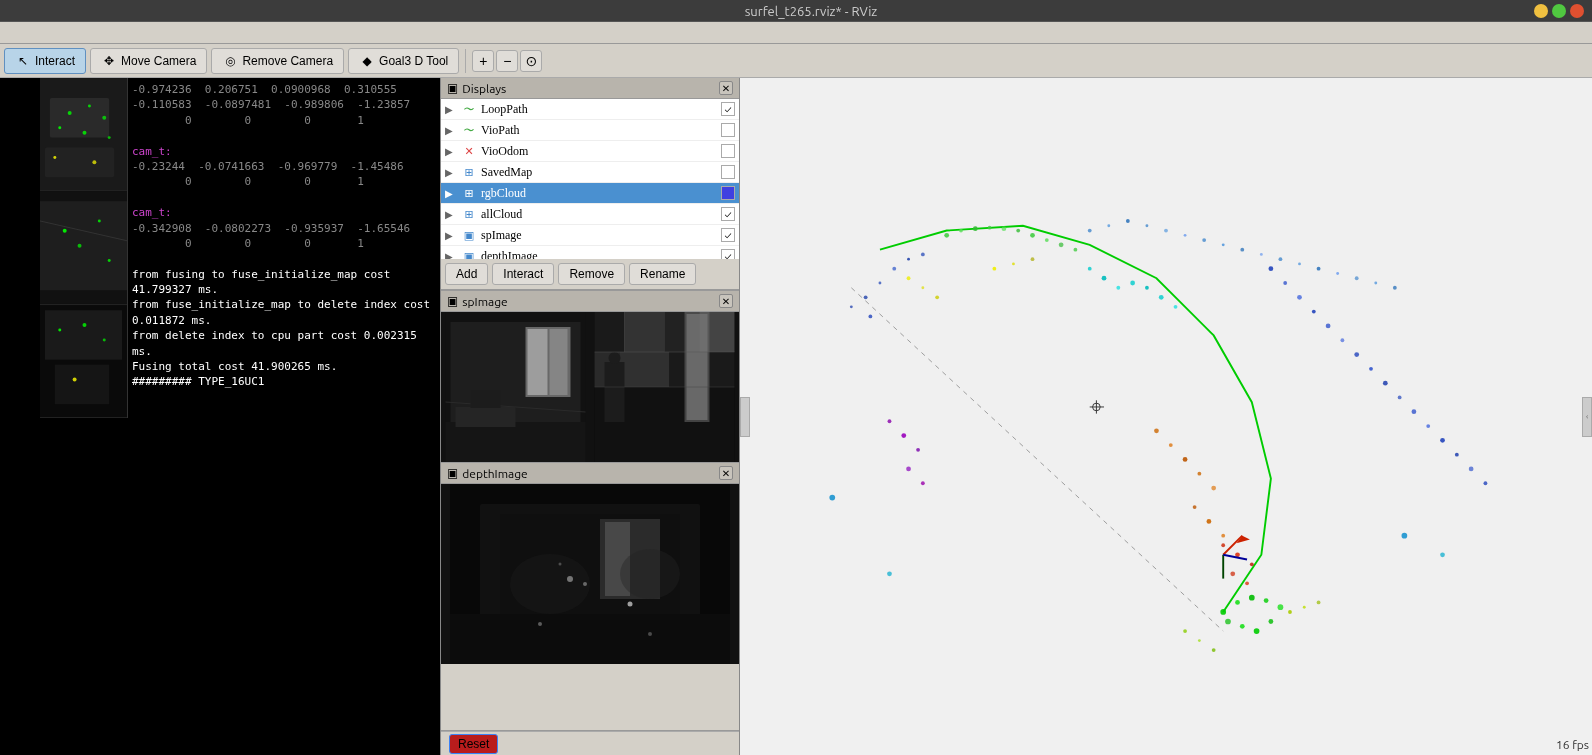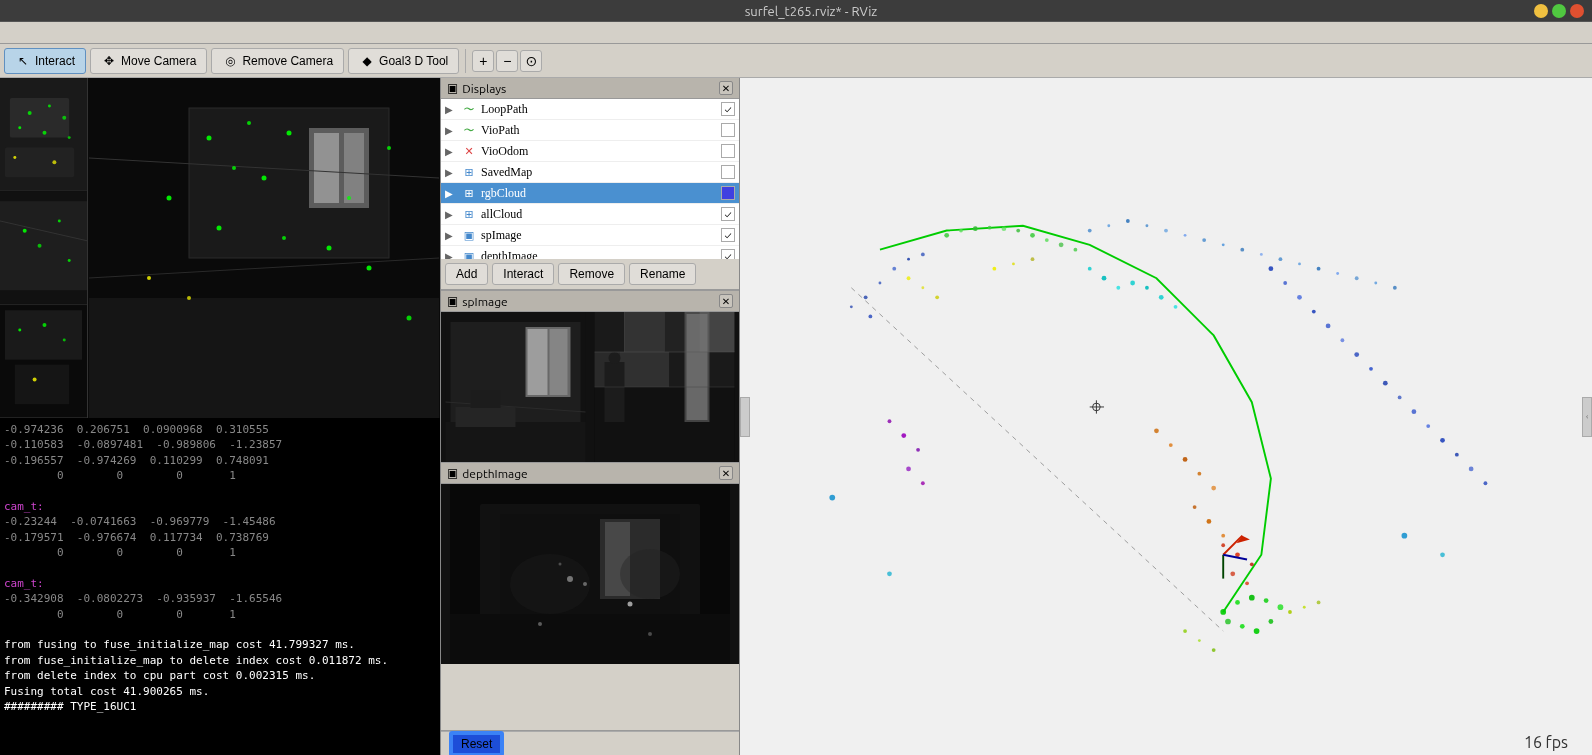--- a/index.html
+++ b/index.html
@@ -121,23 +121,24 @@
     .main-content {
       display: flex;
       flex: 1;
       overflow: hidden;
     }
 
     
     .left-panel {
       width: 440px;
       display: flex;
-      flex-direction: column;
+      flex-direction: row;
       flex-shrink: 0;
       background: #000;
+      padding-left: 40px;
     }
 
     
     .camera-thumbnails {
       display: flex;
       height: 340px;
       flex-shrink: 0;
     }
     .camera-left {
       width: 88px;
@@ -310,39 +311,39 @@
       align-items: center;
       padding: 0 8px;
       gap: 8px;
       border-top: 1px solid #aaa;
       font-size: 12px;
       color: #000;
       flex-shrink: 0;
     }
     .status-reset-btn {
       padding: 2px 8px;
-      background: #1d4ed8;
-      border: 4px solid #3b82f6;
+      background: #b91c1c;
+      border: 1px solid #3b82f6;
       border-radius: 3px;
       cursor: pointer;
       font-size: 12px;
     }
 
     
     .viewport {
       flex: 1;
       background: #f0f0f0;
       position: relative;
       overflow: hidden;
     }
     .fps-counter {
       position: absolute;
       bottom: 4px;
-      right: 24px;
-      font-size: 16px;
+      right: 3px;
+      font-size: 12px;
       color: #333;
       text-align: right;
     }
     .viewport-side-handle {
       position: absolute;
       right: 0;
       top: 50%;
       transform: translateY(-50%);
       width: 10px;
       height: 40px;
@@ -503,26 +504,24 @@
           <circle cx="280" cy="190" r="2.5" fill="#00ff00" opacity="0.9"></circle>
           <circle cx="100" cy="220" r="2" fill="#ffff00" opacity="0.7"></circle>
           <circle cx="320" cy="240" r="2.5" fill="#00ff00" opacity="0.8"></circle>
         </svg>
       </div>
     </div>
 
     <div class="terminal">
       <div style="color:#888">-0.974236&nbsp;&nbsp;0.206751&nbsp;&nbsp;0.0900968&nbsp;&nbsp;0.310555</div>
       <div style="color:#888">-0.110583&nbsp;&nbsp;-0.0897481&nbsp;&nbsp;-0.989806&nbsp;&nbsp;-1.23857</div>
-      <div style="color:#888">-0.196557&nbsp;&nbsp;-0.974269&nbsp;&nbsp;0.110299&nbsp;&nbsp;0.748091</div>
       <div style="color:#888">&nbsp;&nbsp;&nbsp;&nbsp;&nbsp;&nbsp;&nbsp;&nbsp;0&nbsp;&nbsp;&nbsp;&nbsp;&nbsp;&nbsp;&nbsp;&nbsp;0&nbsp;&nbsp;&nbsp;&nbsp;&nbsp;&nbsp;&nbsp;&nbsp;0&nbsp;&nbsp;&nbsp;&nbsp;&nbsp;&nbsp;&nbsp;1</div>
       <div>&nbsp;</div>
       <div style="color:#cc44cc">cam_t:</div>
       <div style="color:#888">-0.23244&nbsp;&nbsp;-0.0741663&nbsp;&nbsp;-0.969779&nbsp;&nbsp;-1.45486</div>
-      <div style="color:#888">-0.179571&nbsp;&nbsp;-0.976674&nbsp;&nbsp;0.117734&nbsp;&nbsp;0.738769</div>
       <div style="color:#888">&nbsp;&nbsp;&nbsp;&nbsp;&nbsp;&nbsp;&nbsp;&nbsp;0&nbsp;&nbsp;&nbsp;&nbsp;&nbsp;&nbsp;&nbsp;&nbsp;0&nbsp;&nbsp;&nbsp;&nbsp;&nbsp;&nbsp;&nbsp;&nbsp;0&nbsp;&nbsp;&nbsp;&nbsp;&nbsp;&nbsp;&nbsp;1</div>
       <div>&nbsp;</div>
       <div style="color:#cc44cc">cam_t:</div>
       <div style="color:#888">-0.342908&nbsp;&nbsp;-0.0802273&nbsp;&nbsp;-0.935937&nbsp;&nbsp;-1.65546</div>
       <div style="color:#888">&nbsp;&nbsp;&nbsp;&nbsp;&nbsp;&nbsp;&nbsp;&nbsp;0&nbsp;&nbsp;&nbsp;&nbsp;&nbsp;&nbsp;&nbsp;&nbsp;0&nbsp;&nbsp;&nbsp;&nbsp;&nbsp;&nbsp;&nbsp;&nbsp;0&nbsp;&nbsp;&nbsp;&nbsp;&nbsp;&nbsp;&nbsp;1</div>
       <div>&nbsp;</div>
       <div style="color:#fff">from fusing to fuse_initialize_map cost 41.799327 ms.</div>
       <div style="color:#fff">from fuse_initialize_map to delete index cost 0.011872 ms.</div>
       <div style="color:#fff">from delete index to cpu part cost 0.002315 ms.</div>
       <div style="color:#fff">Fusing total cost 41.900265 ms.</div>

